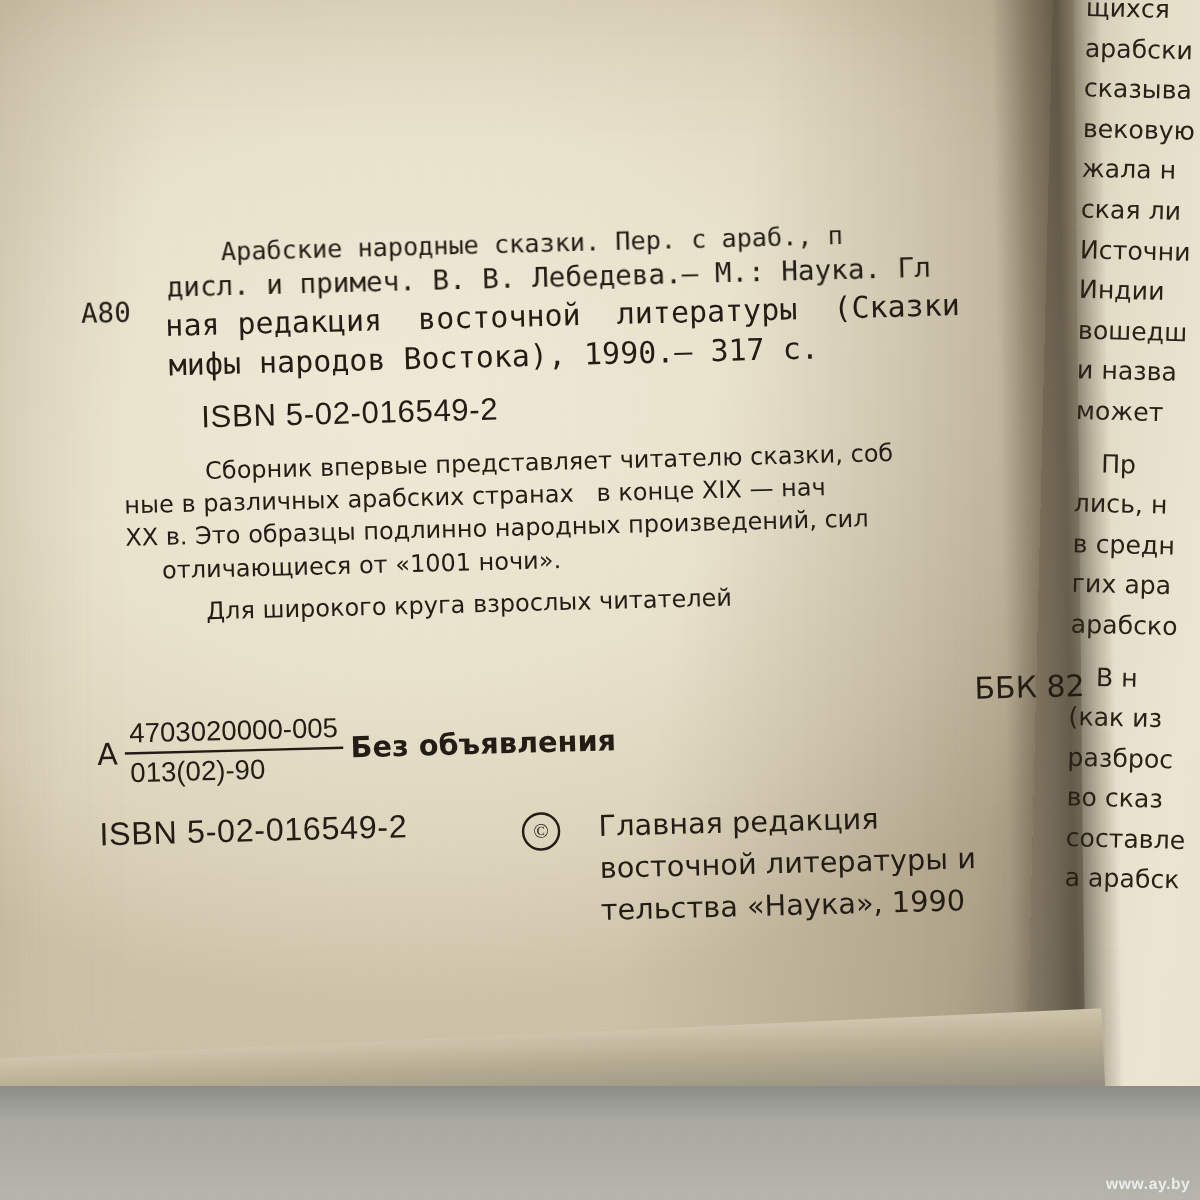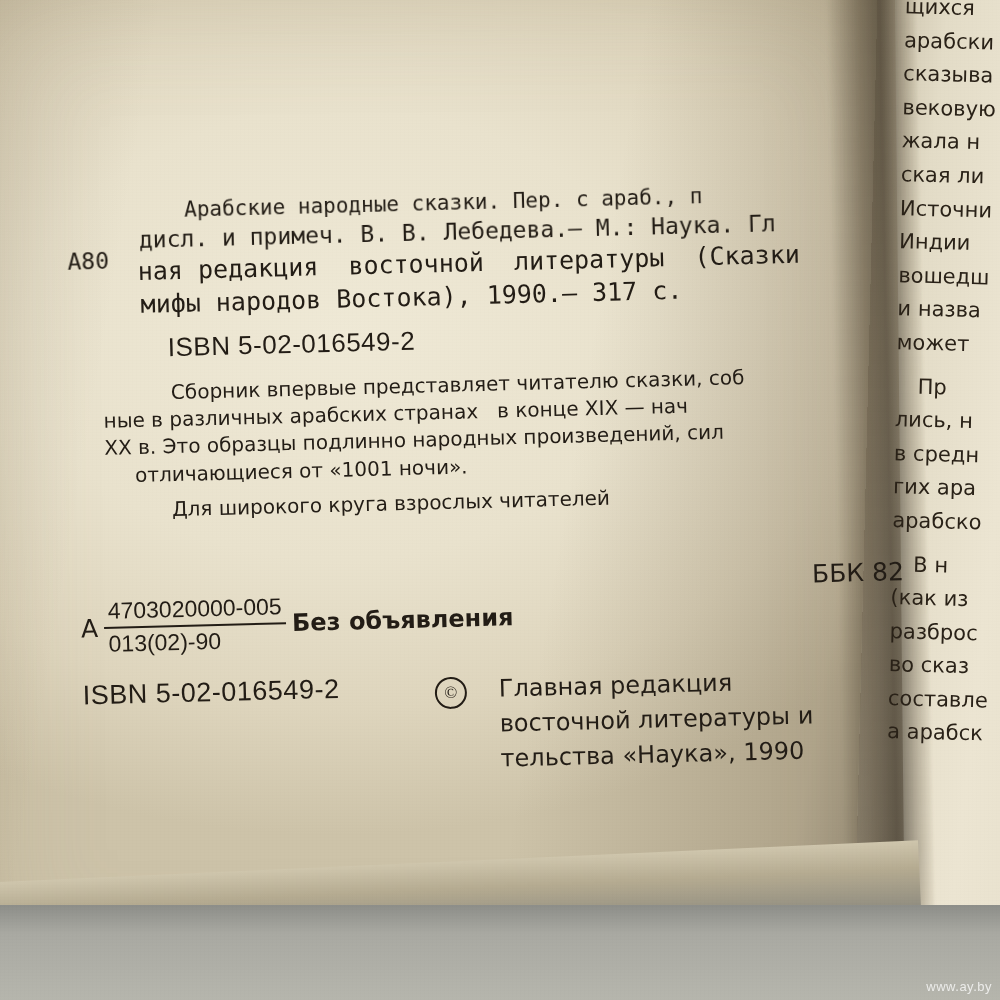--- a/index.html
+++ b/index.html
@@ -204,20 +204,21 @@
   .right-text .gap { height: 10px; }
 
   .watermark {
     position: absolute;
     right: 8px;
     bottom: 6px;
     font-family: "Liberation Sans", sans-serif;
     font-size: 13px;
     color: rgba(255,255,255,0.75);
     letter-spacing: 0.5px;
+    font-weight: bold;
   }
   .blur-soft { filter: blur(0.35px); }
 </style>
 </head>
 <body>
 
 <div id="page">
 
   <div class="paper-left"></div>
   <div class="paper-right"></div>

